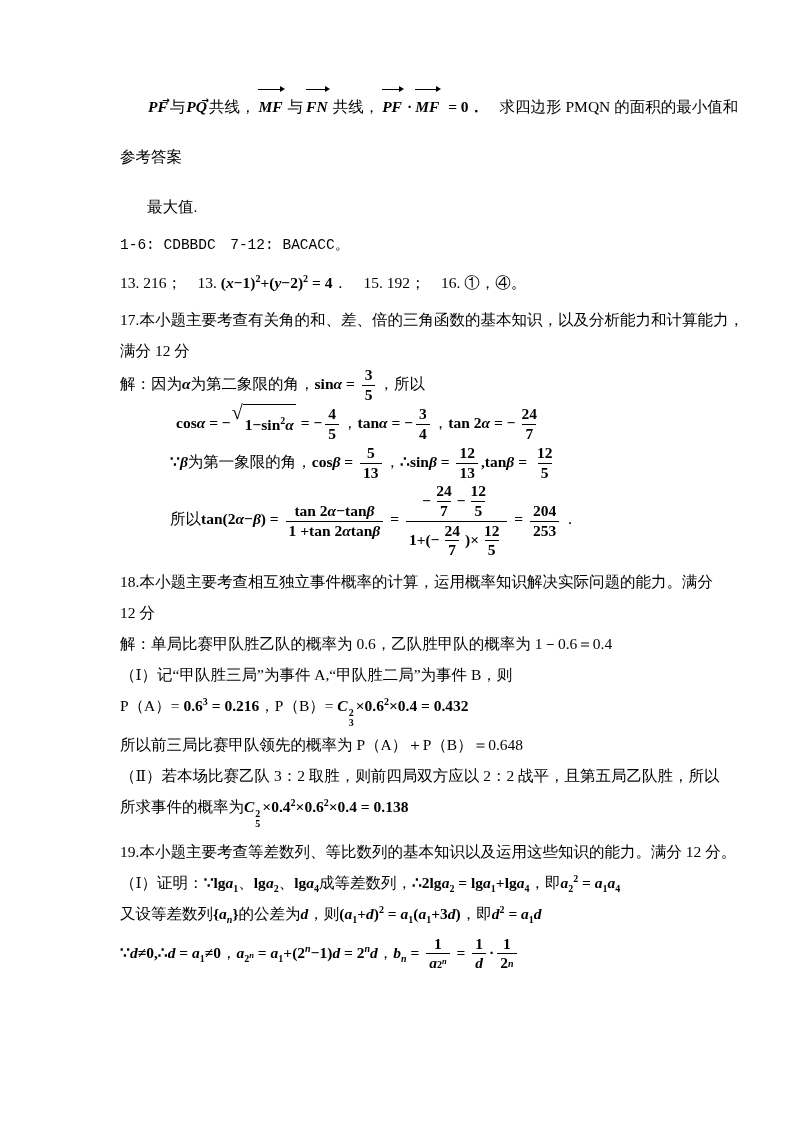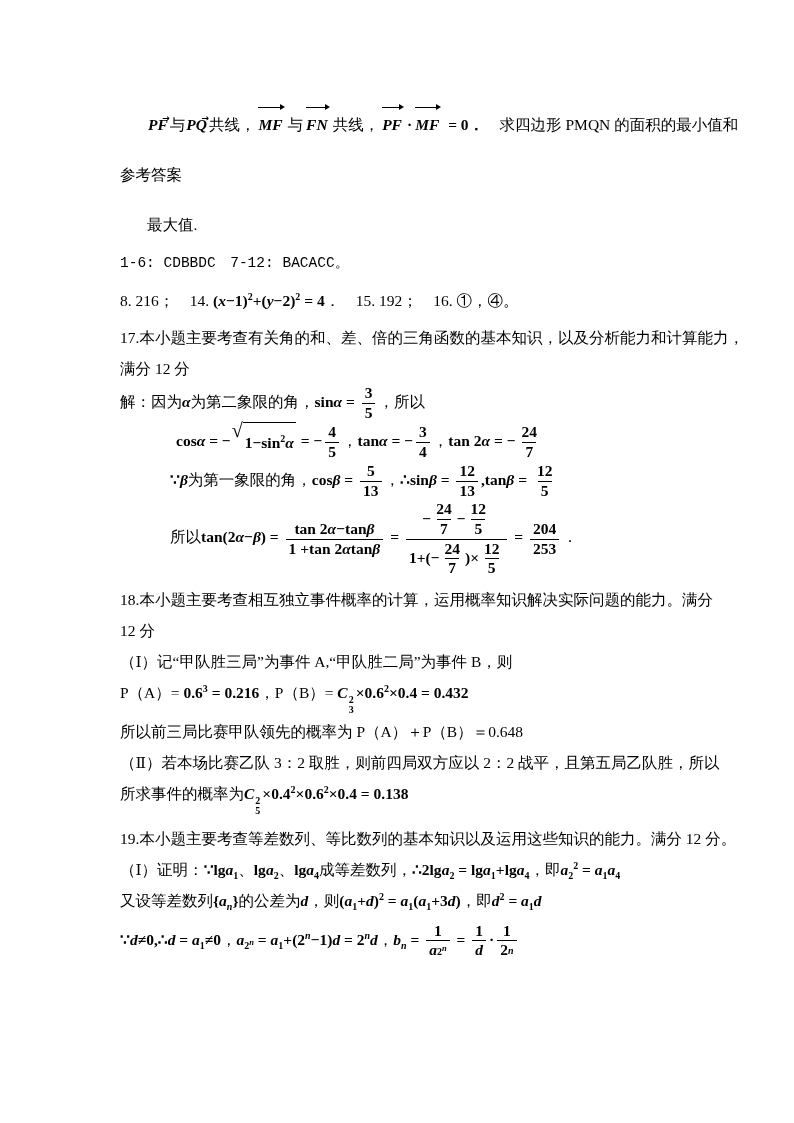--- a/index.html
+++ b/index.html
@@ -1,20 +1,20 @@
 <!DOCTYPE html>
 <html><head>
 <meta charset="utf-8">
 <style>
   html,body{margin:0;padding:0;overflow:hidden;}
   body{
     width:794px;height:1123px;background:#ffffff;position:relative;
     font-family:"Liberation Serif","DejaVu Serif",serif;color:#000;
   }
-  #doc{position:absolute;left:120px;top:106px;width:570px;}
+  #doc{position:absolute;left:120px;top:88px;width:570px;}
   .line{font-size:15.5px;line-height:31px;white-space:nowrap;}
   .sp-lg{margin-top:19px;}
   .sp-sm{margin-top:6px;}
   .ind1{margin-left:27px;}
   .ind2{margin-left:50px;}
   .ind3{margin-left:56px;}
   .seg-x{font-weight:normal;}
   .seg-m{font-weight:bold;font-style:italic;}
   .seg-mf{font-weight:bold;}
   .seg-b{font-weight:bold;}
@@ -43,21 +43,21 @@
       line-height:1.05;vertical-align:-5px;margin:0 2px 0 1px;}
 </style>
 </head>
 <body>
 
 <div id="doc">
     <div class="line ind1"><span class="arr">PF</span><span class="seg-x">与</span><span class="arr">PQ</span><span class="seg-x">共线，</span><span class="vec">MF</span><span class="seg-x">与</span><span class="vec">FN</span><span class="seg-x">共线，</span><span class="vec">PF</span><span class="seg-b">·</span><span class="vec">MF</span><span class="seg-b"> = 0．</span><span class="seg-x">　求四边形 PMQN 的面积的最小值和</span></div>
     <div class="line ind0 sp-lg"><span class="seg-x">参考答案</span></div>
     <div class="line ind1 sp-lg"><span class="seg-x">最大值.</span></div>
     <div class="line ind0 sp-sm"><span class="seg-c">1-6: CDBBDC　7-12: BACACC。</span></div>
-    <div class="line ind0 sp-sm"><span class="seg-x">8. 216；　14. </span><span class="seg-b">(</span><span class="seg-m">x</span><span class="seg-b">−1)</span><sup class="seg-sup">2</sup><span class="seg-b">+(</span><span class="seg-m">y</span><span class="seg-b">−2)</span><sup class="seg-sup">2</sup><span class="seg-b"> = 4</span><span class="seg-x">．　15. 192；　16. ①，④。</span></div>
+    <div class="line ind0 sp-sm"><span class="seg-x">13. 216；　13. </span><span class="seg-b">(</span><span class="seg-m">x</span><span class="seg-b">−1)</span><sup class="seg-sup">2</sup><span class="seg-b">+(</span><span class="seg-m">y</span><span class="seg-b">−2)</span><sup class="seg-sup">2</sup><span class="seg-b"> = 4</span><span class="seg-x">．　15. 192；　16. ①，④。</span></div>
     <div class="line ind0 sp-sm"><span class="seg-x">17.本小题主要考查有关角的和、差、倍的三角函数的基本知识，以及分析能力和计算能力，</span></div>
     <div class="line ind0"><span class="seg-x">满分 12 分</span></div>
     <div class="line ind0"><span class="seg-x">解：因为</span><span class="seg-m">α</span><span class="seg-x">为第二象限的角，</span><span class="seg-mf">sin</span><span class="seg-m">α</span><span class="seg-b"> = </span><span class="frac">
         <span class="num">3</span>
         <span class="den">5</span>
       </span><span class="seg-x">，所以</span></div>
     <div class="line ind3"><span class="seg-mf">cos</span><span class="seg-m">α</span><span class="seg-b"> = −</span><span class="sqrt">
         <span class="rad"><span class="seg-b">1−</span><span class="seg-mf">sin</span><sup class="seg-sup">2</sup><span class="seg-m">α</span></span>
       </span><span class="seg-b"> = −</span><span class="frac">
         <span class="num">4</span>
@@ -118,20 +118,21 @@
             <span class="num">12</span>
             <span class="den">5</span>
           </span>
         </span>
       </span><span class="seg-b"> = </span><span class="frac">
         <span class="num">204</span>
         <span class="den">253</span>
       </span><span class="seg-x">．</span></div>
     <div class="line ind0 sp-sm"><span class="seg-x">18.本小题主要考查相互独立事件概率的计算，运用概率知识解决实际问题的能力。满分</span></div>
     <div class="line ind0"><span class="seg-x">12 分</span></div>
+    <div class="line ind0"><span class="seg-x">解：单局比赛甲队胜乙队的概率为 0.6，乙队胜甲队的概率为 1－0.6＝0.4</span></div>
     <div class="line ind0"><span class="seg-x">（Ⅰ）记“甲队胜三局”为事件 A,“甲队胜二局”为事件 B，则</span></div>
     <div class="line ind0"><span class="seg-x">P（A）= </span><span class="seg-b">0.6</span><sup class="seg-sup">3</sup><span class="seg-b"> = 0.216</span><span class="seg-x">，P（B）= </span><span class="seg-m">C</span><span class="ss">
         <span class="sstop">2</span>
         <span class="ssbot">3</span>
       </span><span class="seg-b">×0.6</span><sup class="seg-sup">2</sup><span class="seg-b">×0.4 = 0.432</span></div>
     <div class="line ind0"><span class="seg-x">所以前三局比赛甲队领先的概率为 P（A）＋P（B）＝0.648</span></div>
     <div class="line ind0"><span class="seg-x">（Ⅱ）若本场比赛乙队 3：2 取胜，则前四局双方应以 2：2 战平，且第五局乙队胜，所以</span></div>
     <div class="line ind0"><span class="seg-x">所求事件的概率为</span><span class="seg-m">C</span><span class="ss">
         <span class="sstop">2</span>
         <span class="ssbot">5</span>

